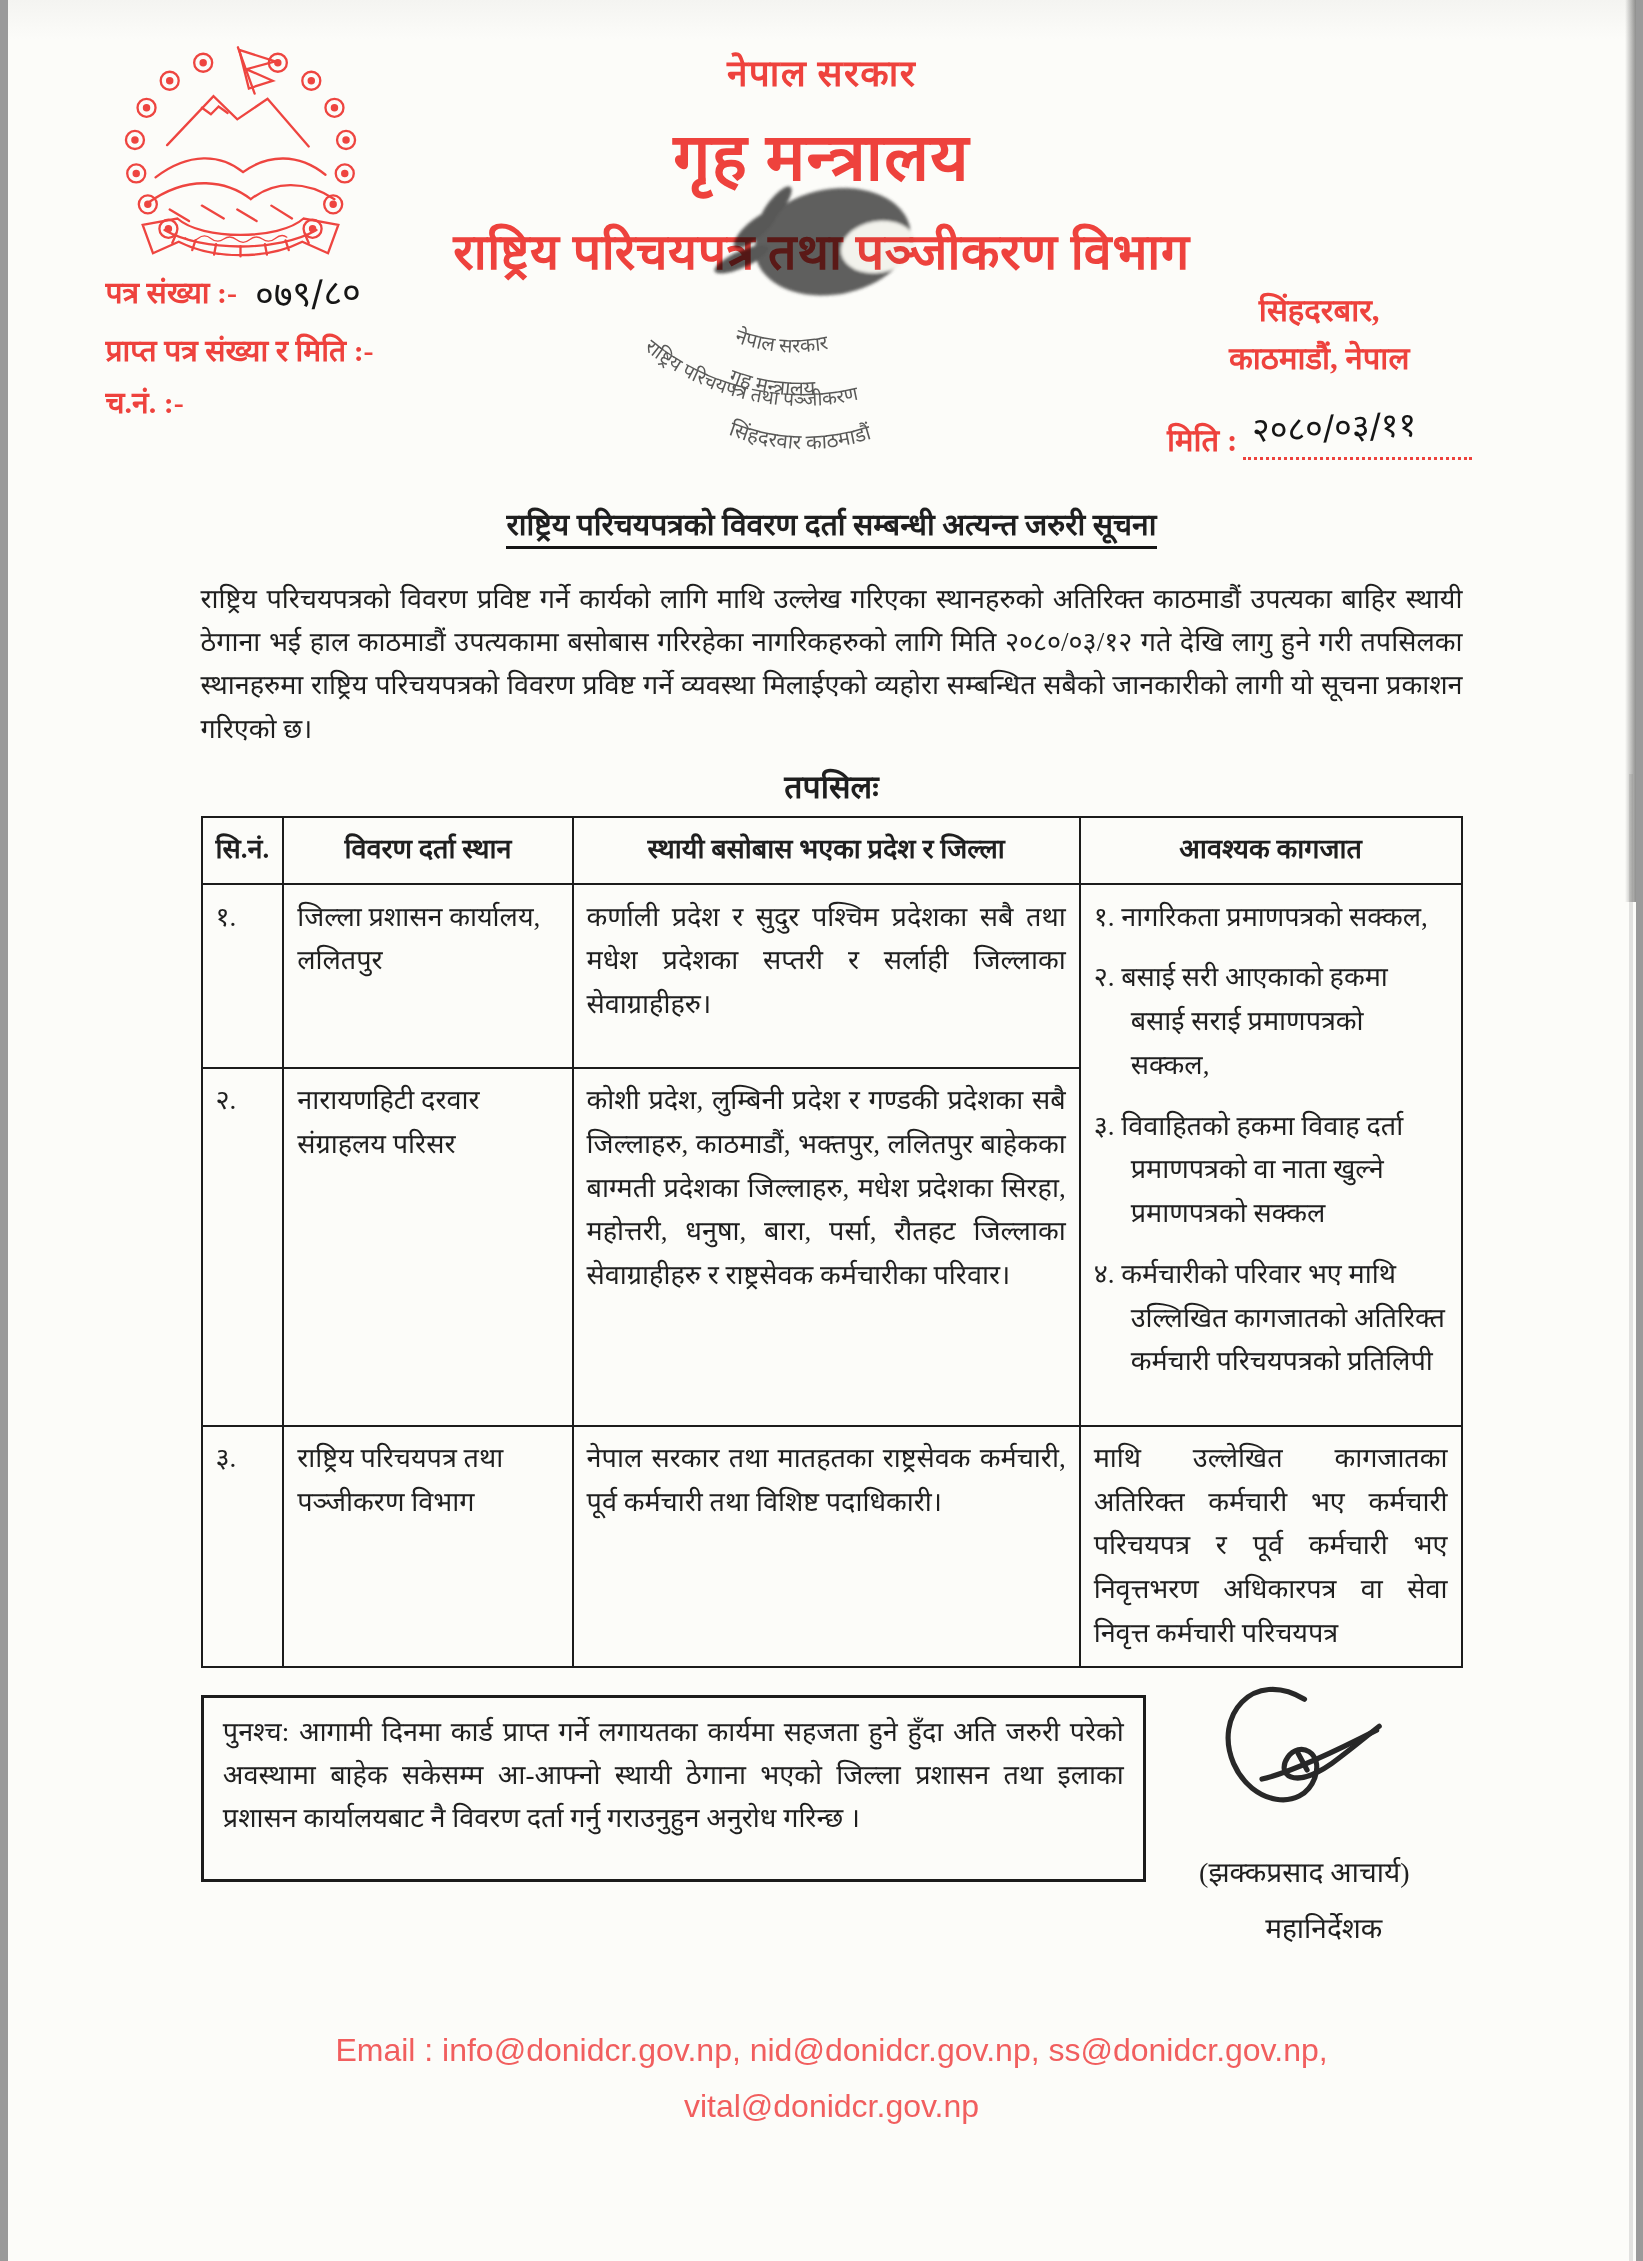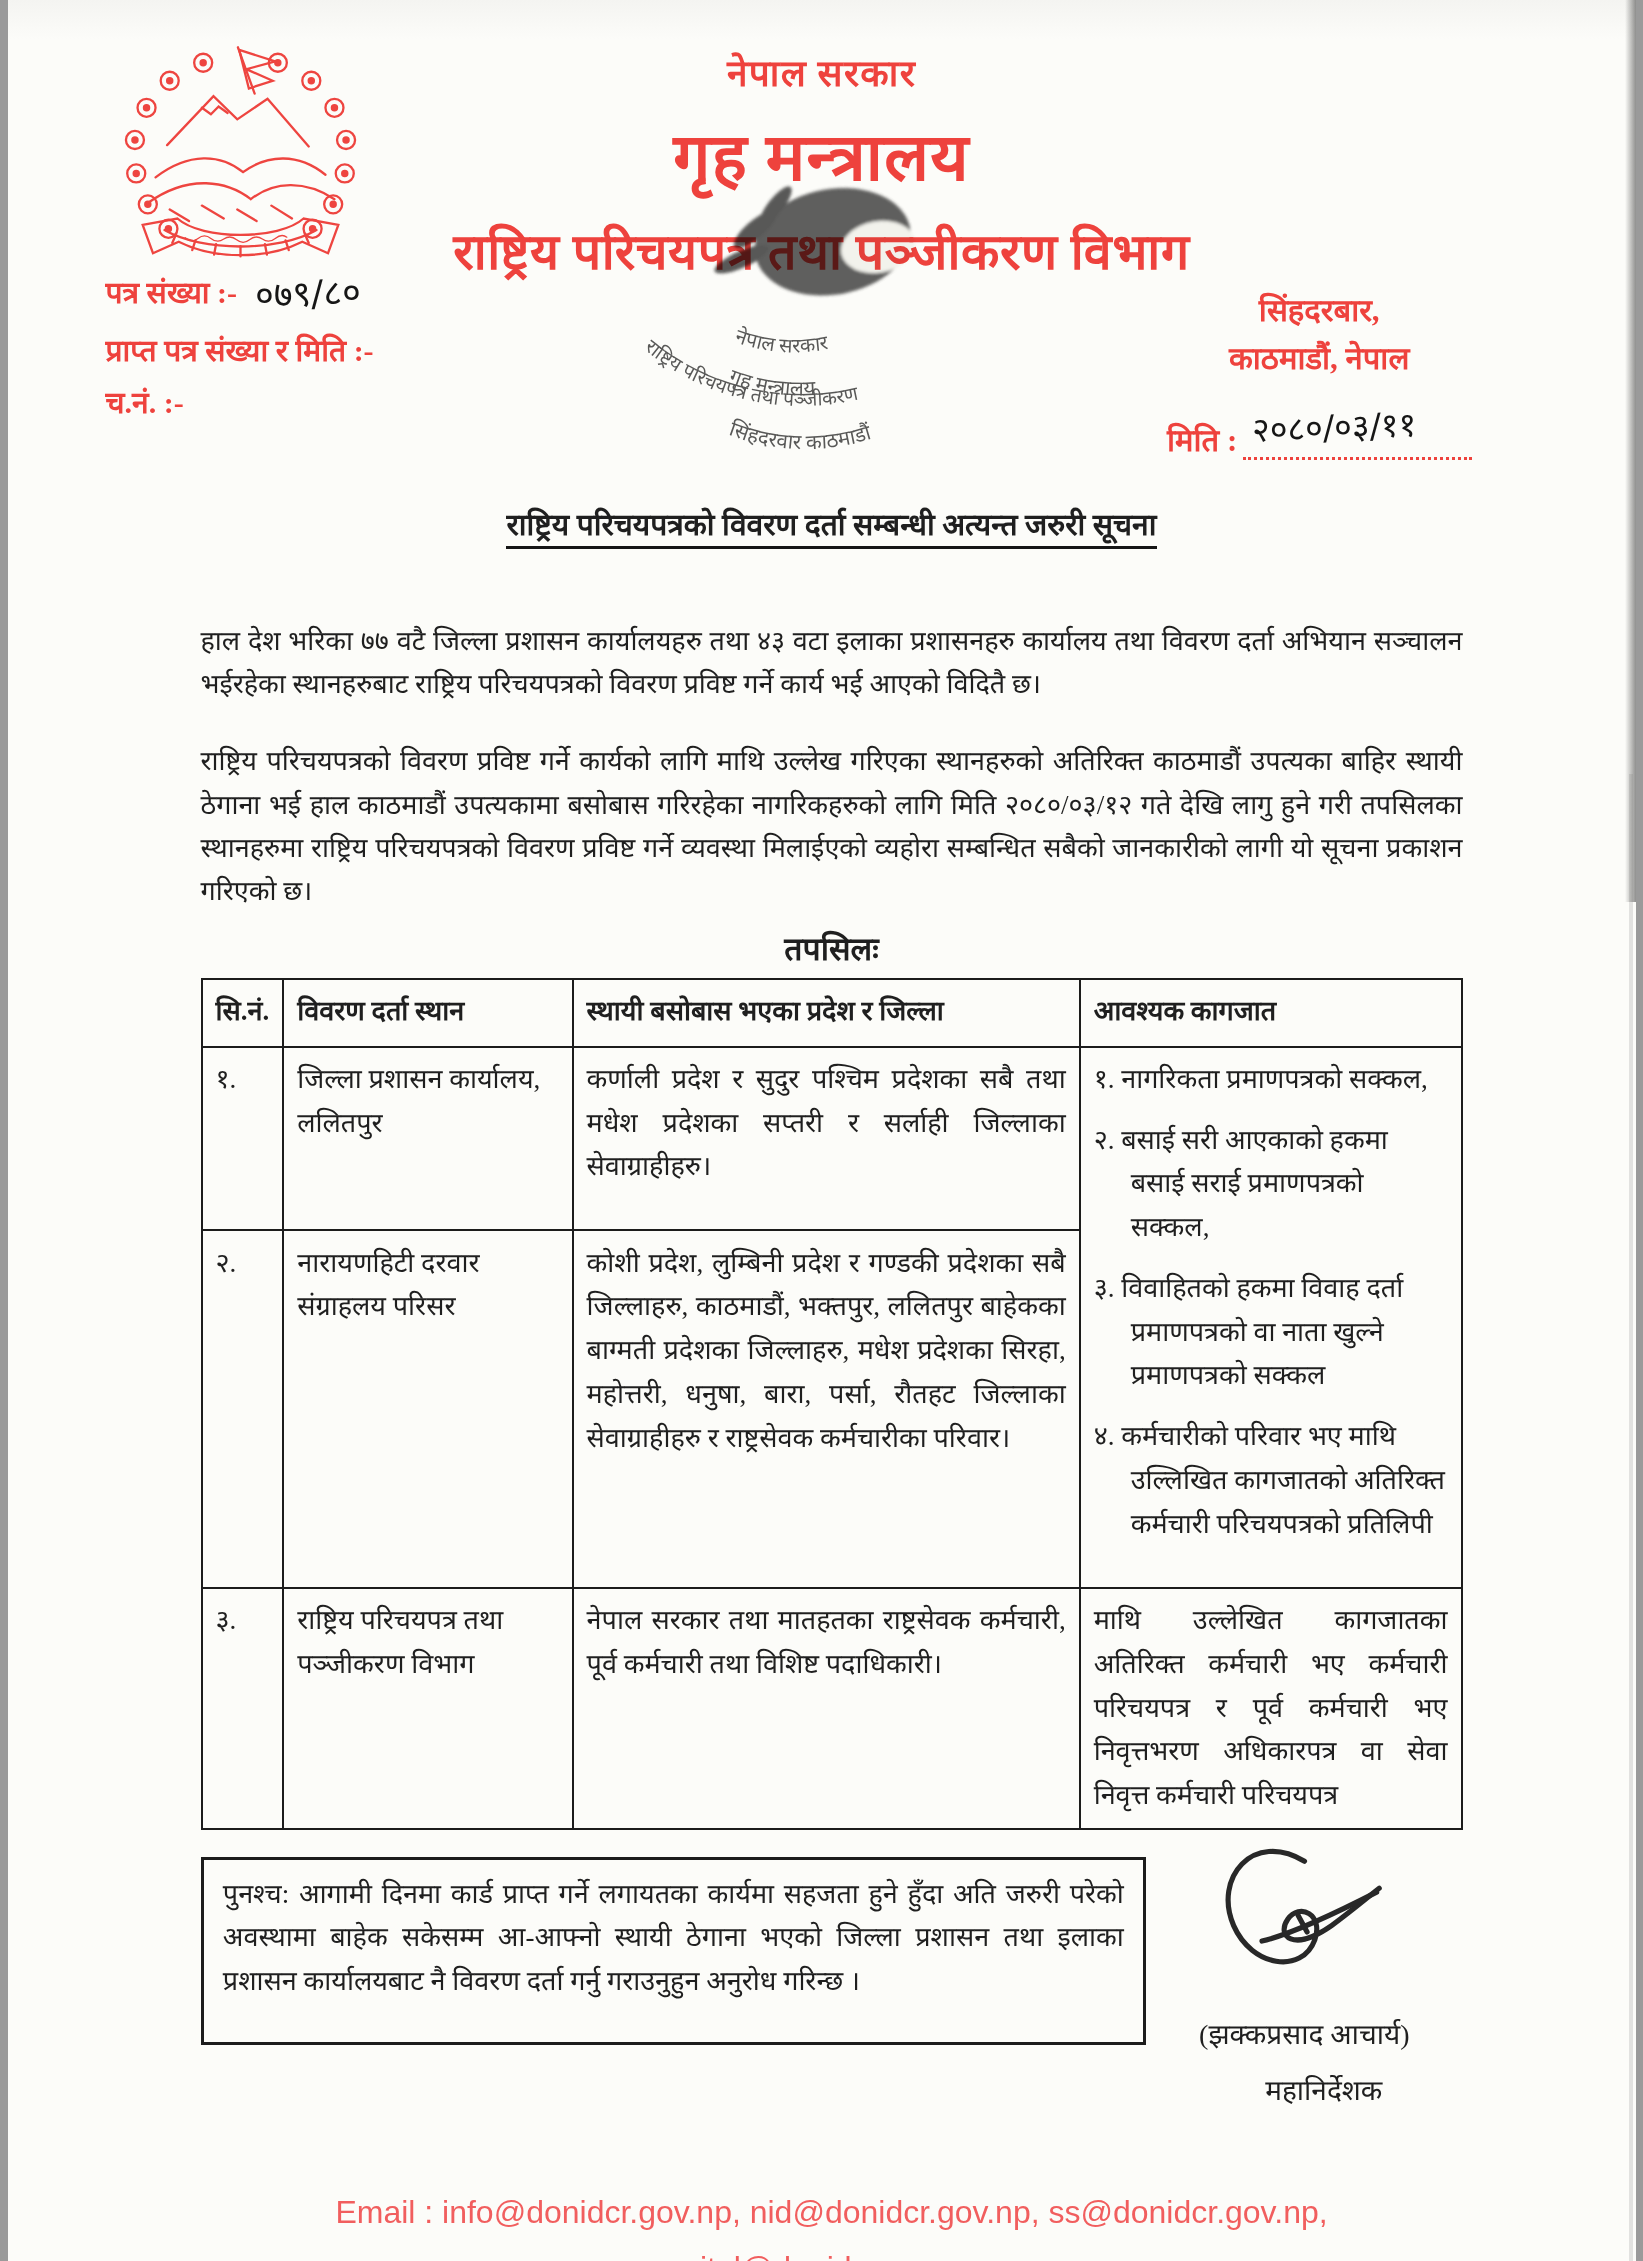--- a/index.html
+++ b/index.html
@@ -44,21 +44,21 @@
   .doc-title{margin-top:52px;text-align:center;}
   .doc-title span{font-size:30px;font-weight:bold;border-bottom:3.2px solid #161616;padding-bottom:5.2px;}
   .para{font-size:27px;line-height:1.6;text-align:justify;}
   .para-1{margin-top:76px;}
   .para-2{margin-top:34px;}
   .tapasil{margin-top:13px;text-align:center;font-size:32px;font-weight:bold;}
 
   table.detail{border-collapse:collapse;width:100%;margin-top:9px;}
   table.detail th,table.detail td{border:2.6px solid #1c1c1c;vertical-align:top;
     padding:10.3px 13px;font-size:27px;line-height:1.62;}
-  table.detail th{text-align:left;font-weight:bold;height:45px;}
+  table.detail th{text-align:center;font-weight:bold;height:45px;}
   .col-sn{width:72px;}
   .col-place{width:291px;}
   .col-region{width:511px;}
   .col-docs{width:384px;}
   td.region-cell{text-align:justify;border-radius:27px;}
   .row-1 td{height:161px;}
   .row-2 td{height:335px;}
   .row-3 td{height:193px;}
   .doc-item{padding-left:37px;text-indent:-37px;margin-bottom:17px;}
 
@@ -189,21 +189,20 @@
       </g>
     </svg>
   </div>
 
   <div class="body-col">
 
     <div class="doc-title">
       <span>राष्ट्रिय परिचयपत्रको विवरण दर्ता सम्बन्धी अत्यन्त जरुरी सूचना</span>
     </div>
 
-    <div class="para para-1">हाल देश भरिका ७७ वटै जिल्ला प्रशासन कार्यालयहरु तथा ४३ वटा इलाका प्रशासनहरु कार्यालय तथा विवरण दर्ता अभियान सञ्चालन भईरहेका स्थानहरुबाट राष्ट्रिय परिचयपत्रको विवरण प्रविष्ट गर्ने कार्य भई आएको विदितै छ।</div>
     <div class="para para-2">राष्ट्रिय परिचयपत्रको विवरण प्रविष्ट गर्ने कार्यको लागि माथि उल्लेख गरिएका स्थानहरुको अतिरिक्त काठमाडौं उपत्यका बाहिर स्थायी ठेगाना भई हाल काठमाडौं उपत्यकामा बसोबास गरिरहेका नागरिकहरुको लागि मिति २०८०/०३/१२ गते देखि लागु हुने गरी तपसिलका स्थानहरुमा राष्ट्रिय परिचयपत्रको विवरण प्रविष्ट गर्ने व्यवस्था मिलाईएको व्यहोरा सम्बन्धित सबैको जानकारीको लागी यो सूचना प्रकाशन गरिएको छ।</div>
 
     <div class="tapasil">तपसिलः</div>
 
     <table class="detail">
       <colgroup>
         <col class="col-sn">
           <col class="col-place">
           <col class="col-region">
           <col class="col-docs">

